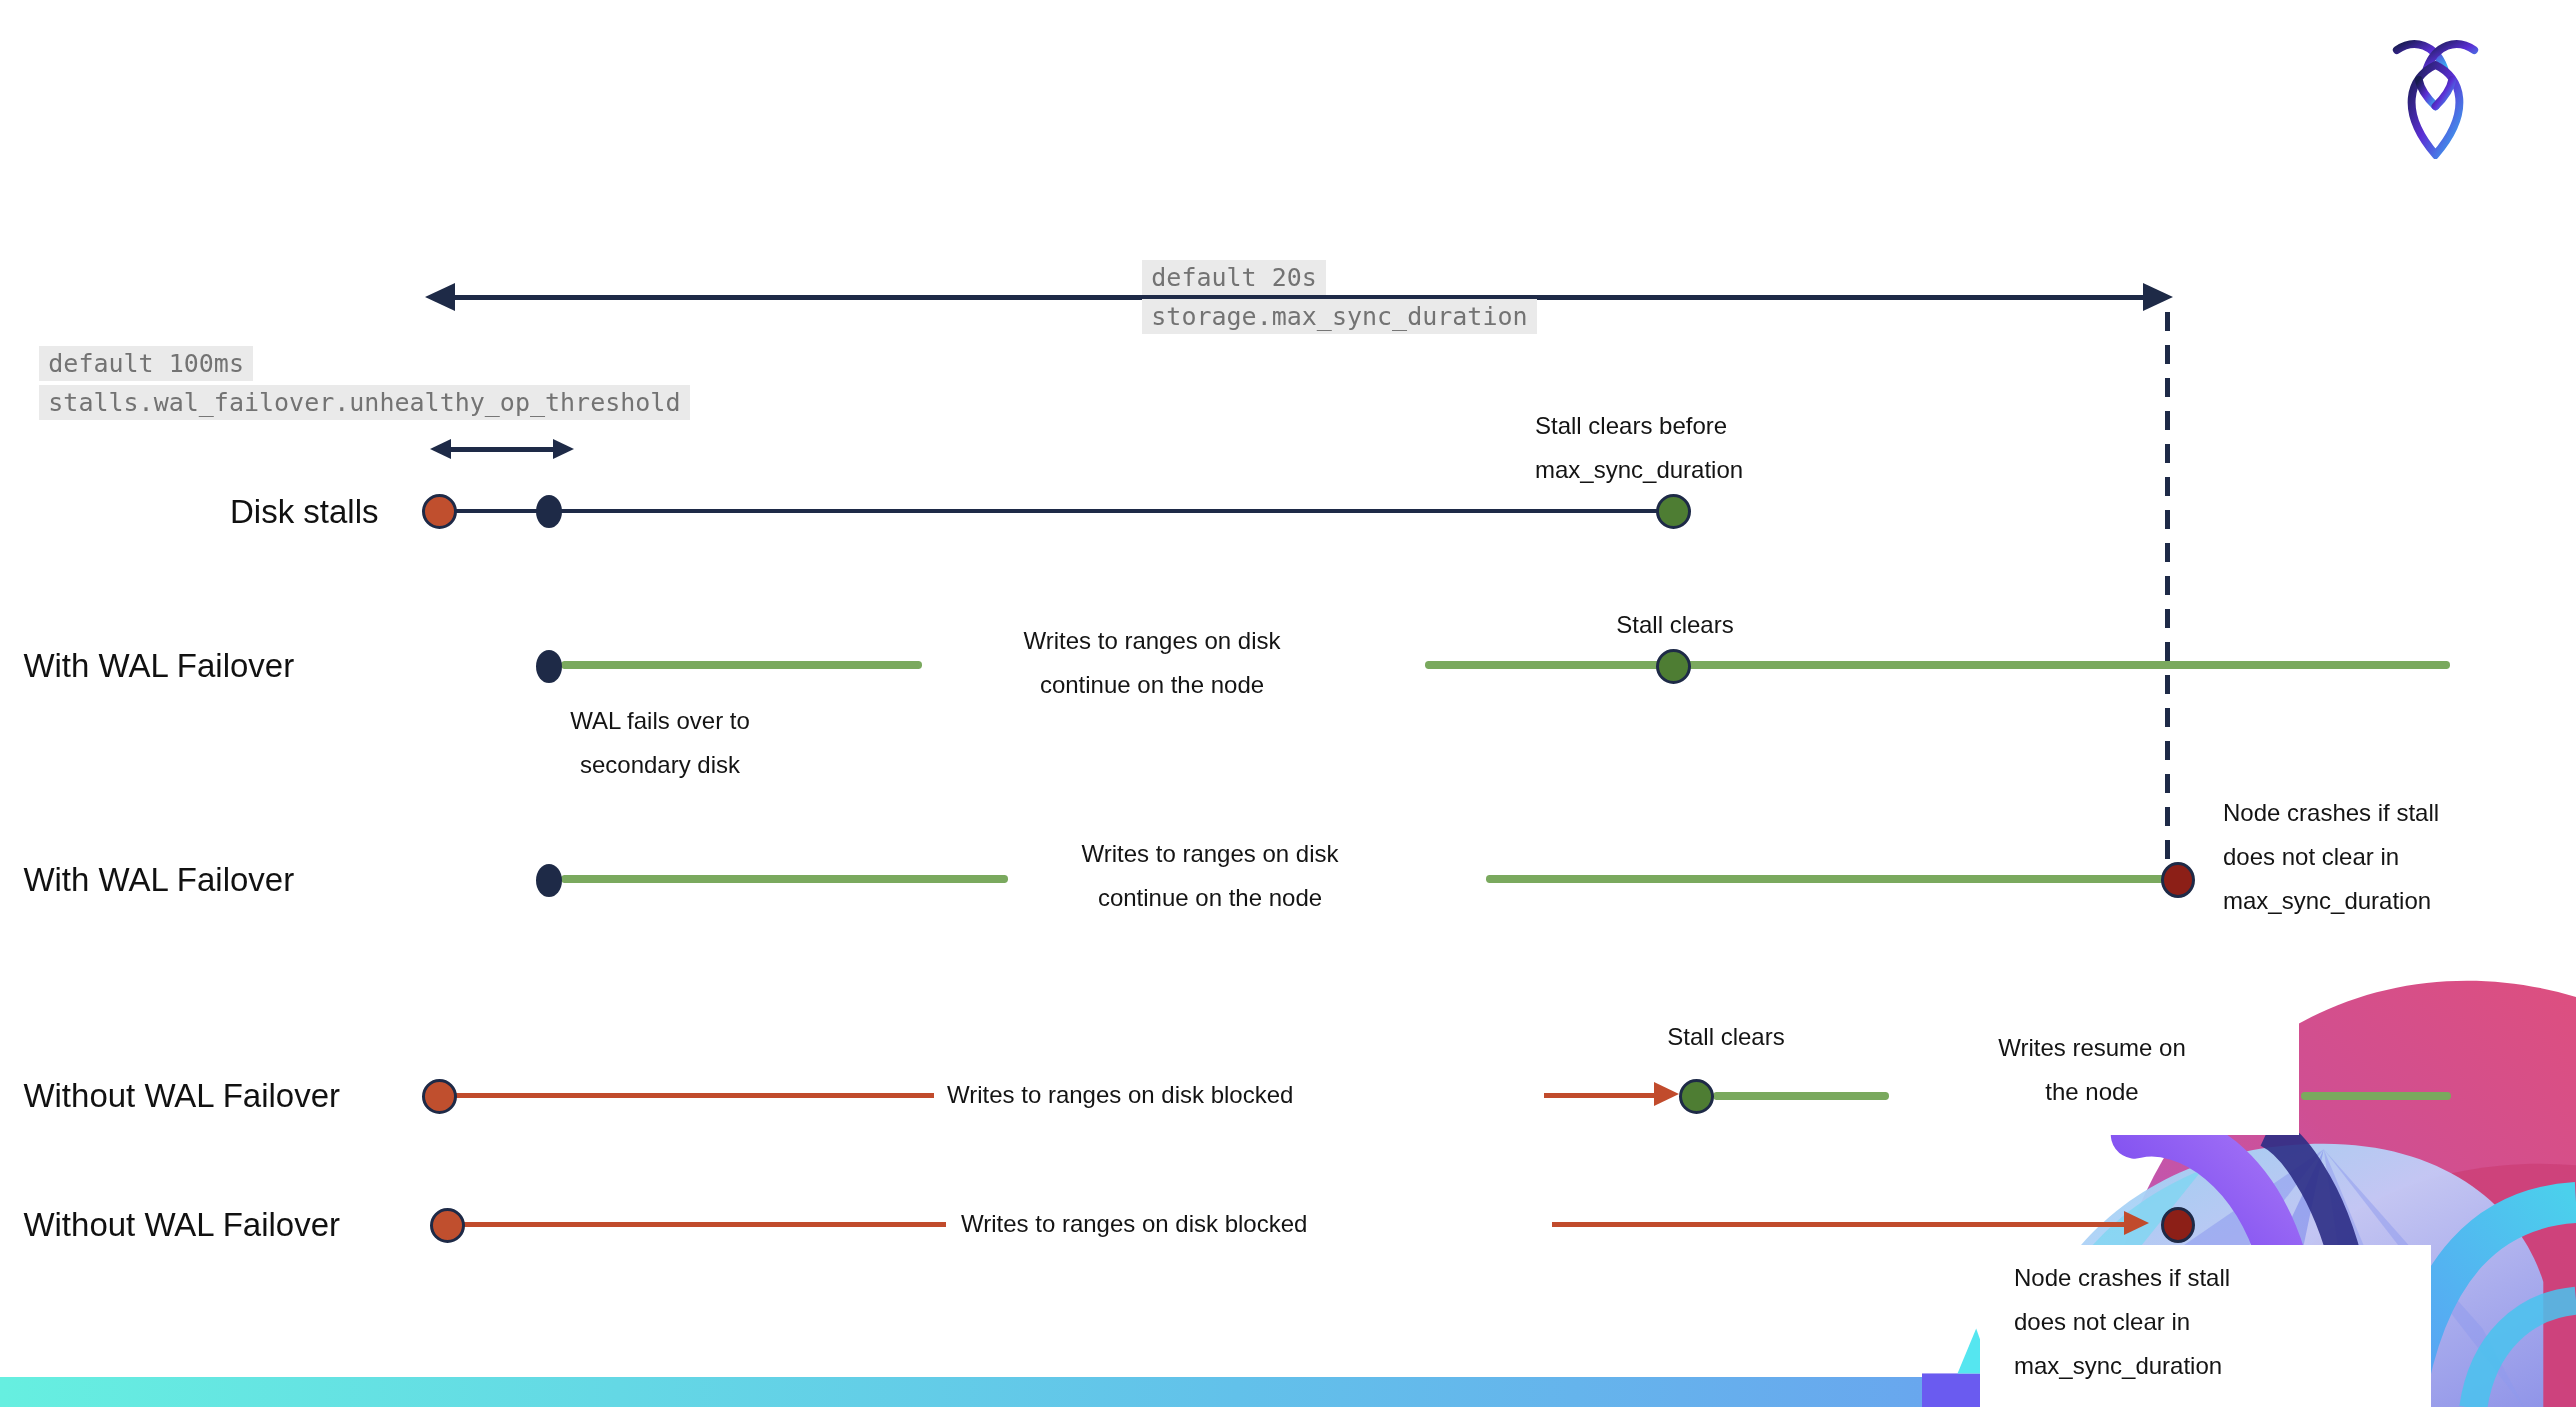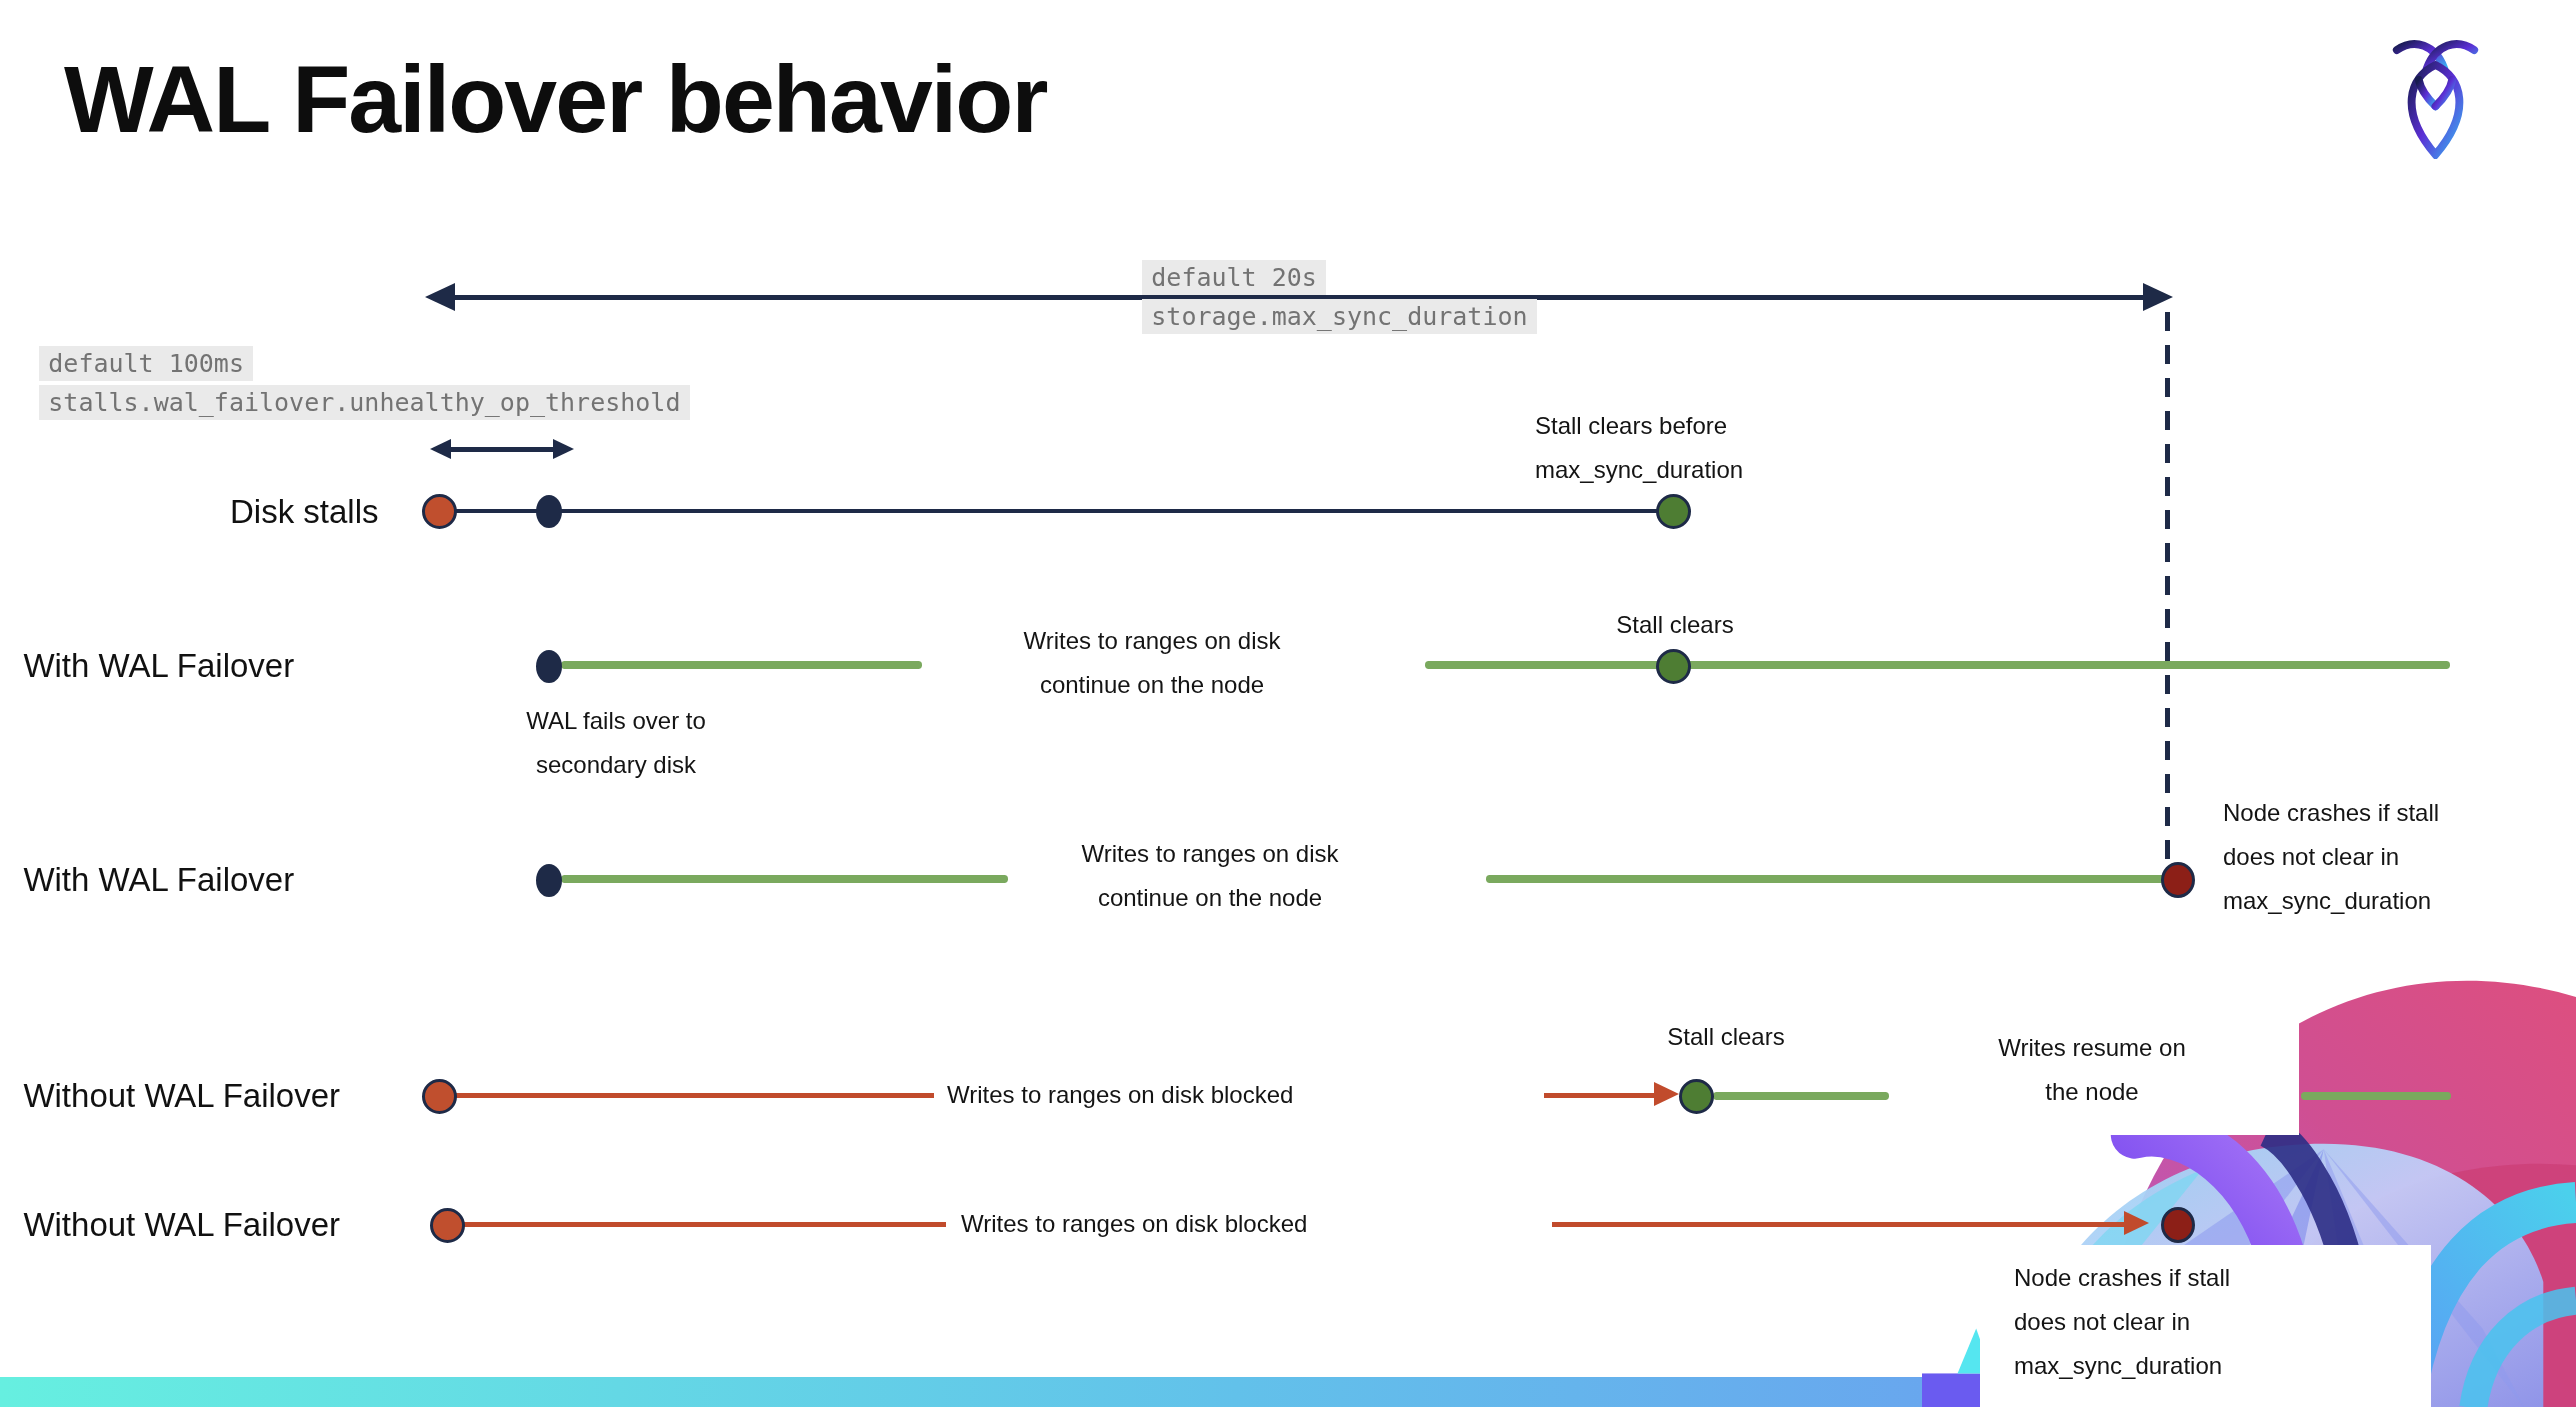--- a/index.html
+++ b/index.html
@@ -59,21 +59,20 @@
     background:linear-gradient(90deg,#66efe0 0%,#62c1ea 48%,#6e8ef2 100%);
   }
   .brand-art{right:0;bottom:0;width:654px;height:481px;z-index:2;}
   .logo{left:2389px;top:36px;width:93px;height:123px;z-index:6;}
 </style>
 </head>
 <body>
 
 <div id="slide">
 
-  <div class="abs title">WAL Failover behavior</div>
 
   <svg class="abs logo" viewBox="0 0 100 140" aria-hidden="true">
     <defs>
       <linearGradient id="lg" x1="0" y1="0" x2="1" y2="1">
         <stop offset="0" stop-color="#171b4f"></stop>
         <stop offset="0.5" stop-color="#5b2fd4"></stop>
         <stop offset="1" stop-color="#38b5f3"></stop>
       </linearGradient>
     </defs>
     <g fill="none" stroke="url(#lg)" stroke-width="9" stroke-linecap="round">
@@ -160,21 +159,21 @@
   <div class="lbl" style="left:23.4px;top:647px;">With WAL Failover</div>
   <div class="dot dot-navy" style="left:536px;top:650px;"></div>
   <div class="abs hline green-line" style="left:561px;top:661px;width:361px;"></div>
   <div class="note ctr" style="left:1152px;top:619px;">
     <div>Writes to ranges on disk</div>
     <div>continue on the node</div>
   </div>
   <div class="abs hline green-line" style="left:1425px;top:661px;width:1025px;"></div>
   <div class="dot dot-green" style="left:1656px;top:649px;"></div>
   <div class="note ctr" style="left:1675px;top:603px;">Stall clears</div>
-  <div class="note ctr" style="left:616px;top:699px;">
+  <div class="note ctr" style="left:660px;top:699px;">
     <div>WAL fails over to</div>
     <div>secondary disk</div>
   </div>
 
   <div class="lbl" style="left:23.4px;top:861px;">With WAL Failover</div>
   <div class="dot dot-navy" style="left:536px;top:864px;"></div>
   <div class="abs hline green-line" style="left:561px;top:875px;width:447px;"></div>
   <div class="note ctr" style="left:1210px;top:832px;">
     <div>Writes to ranges on disk</div>
     <div>continue on the node</div>

